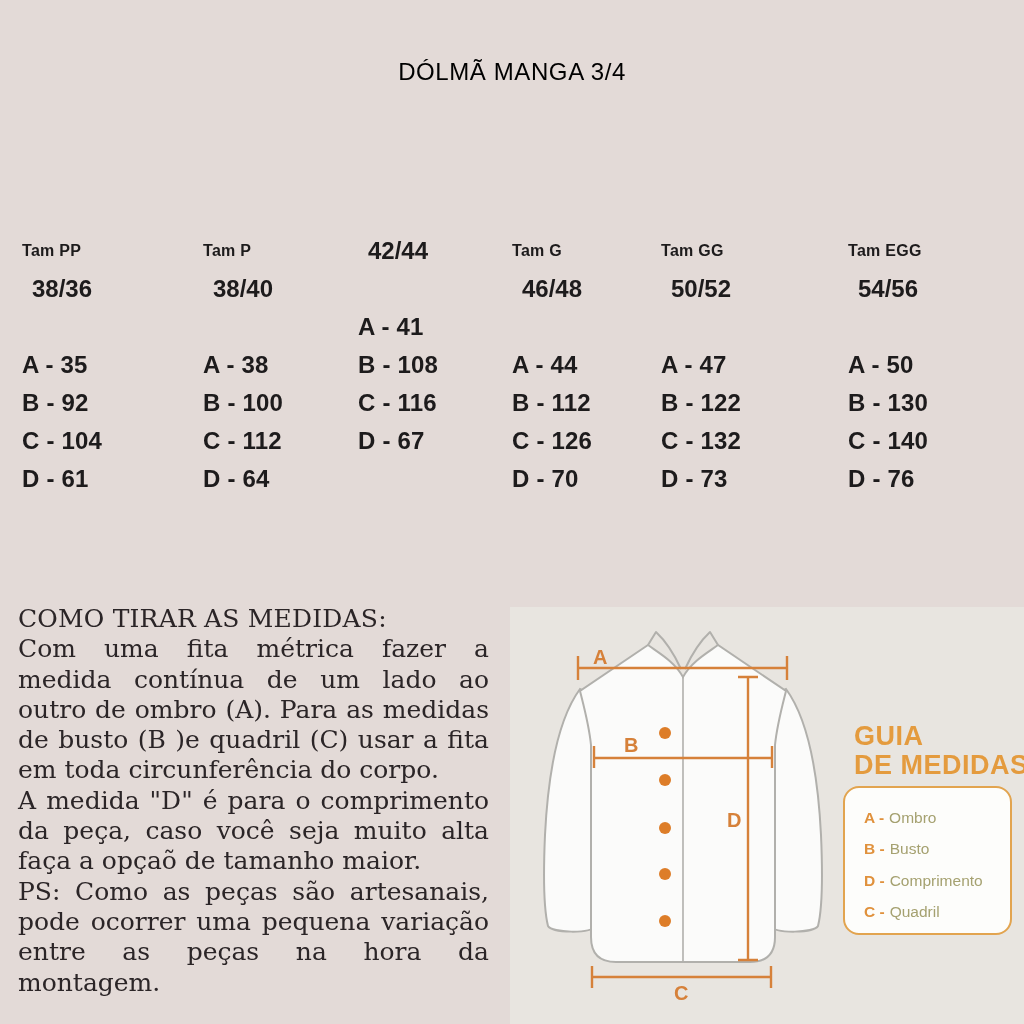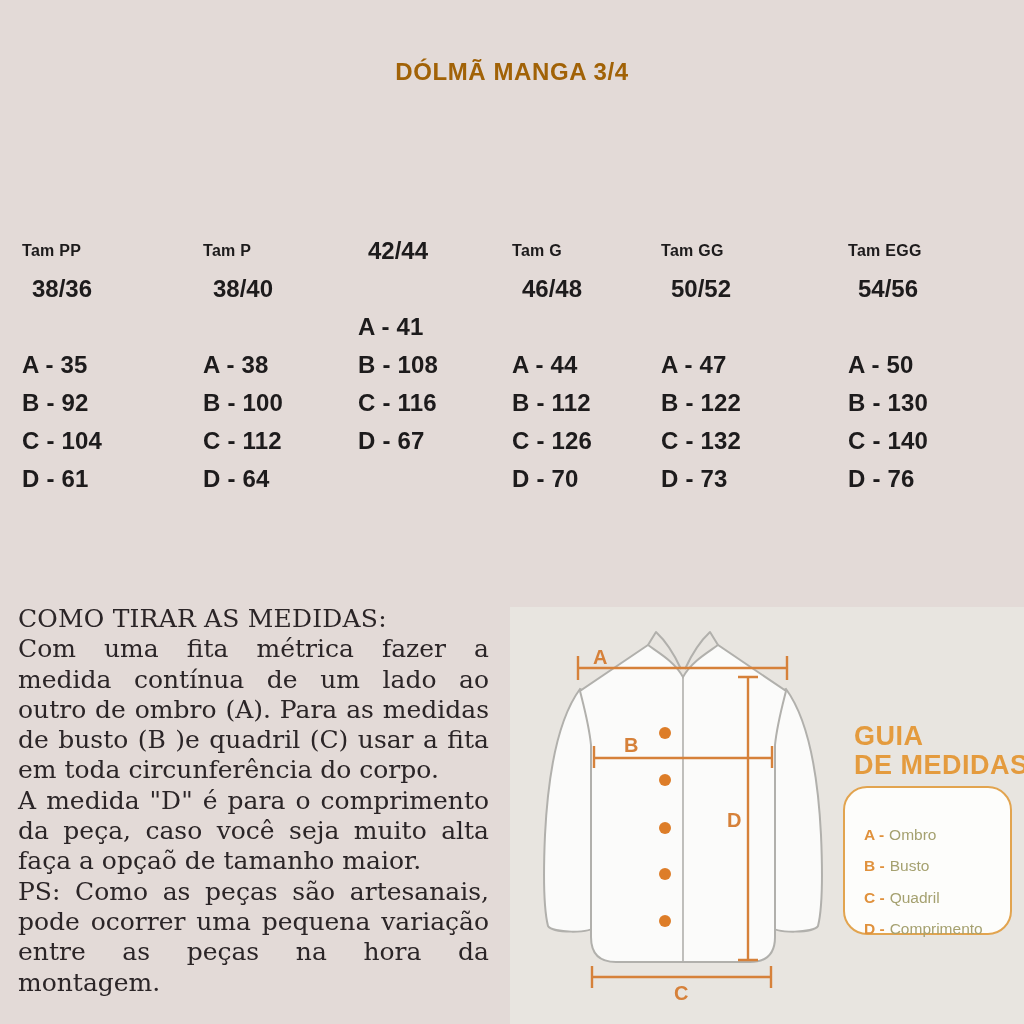--- a/index.html
+++ b/index.html
@@ -5,22 +5,22 @@
   * { margin: 0; padding: 0; box-sizing: border-box; }
   html, body { background: #e3dad7; }
   .page {
     position: relative; width: 1024px; height: 1024px;
     background: #e3dad7; overflow: hidden;
     font-family: "Liberation Sans", sans-serif;
     color: #1d1b1c;
   }
   .doc-title {
     position: absolute; top: 58px; left: 0; width: 100%;
-    text-align: center; font-size: 24px; font-weight: bold;
-    letter-spacing: .6px; color: #a16207;
+    text-align: center; font-size: 24px; font-weight: normal;
+    letter-spacing: .6px; color: #000000;
   }
   
   .size-col { position: absolute; top: 232px; width: 172px; font-weight: bold; }
   .size-col:nth-of-type(1) { left: 22px; }
   .size-col:nth-of-type(2) { left: 203px; }
   .size-col:nth-of-type(3) { left: 358px; }
   .size-col:nth-of-type(4) { left: 512px; }
   .size-col:nth-of-type(5) { left: 661px; }
   .size-col:nth-of-type(6) { left: 848px; }
   .col-name  { font-size: 16px; line-height: 38px; letter-spacing: .3px; }
@@ -41,22 +41,22 @@
     width: 514px; height: 417px; background: #e8e5e0;
   }
   .jacket-svg { position: absolute; left: 0; top: 0; }
   .guide-title {
     position: absolute; left: 344px; top: 115px;
     color: #e49b3e; font-weight: bold; font-size: 27px;
     line-height: 29px; letter-spacing: .5px; white-space: nowrap;
   }
   .legend-box {
     position: absolute; left: 333px; top: 179px; width: 169px; height: 149px;
-    background: #fdfdfb; border: 2px solid #e2a44f; border-radius: 24px;
-    padding: 31px 0 0 19px;
+    background: #fdfdfb; border: 2px solid #e2a44f; border-radius: 16px;
+    padding: 14px 0 0 19px;
   }
   .legend-item { font-size: 15.5px; line-height: 31.4px; white-space: nowrap; }
   .legend-letter { color: #e0913c; font-weight: bold; }
   .legend-label { color: #a5a170; margin-left: 5px; }
 </style>
 </head>
 <body>
 
 <div class="page">
 
@@ -167,21 +167,21 @@
     </div>
 
     <div class="legend-box">
       <div class="legend-item">
         <span class="legend-letter">A -</span><span class="legend-label">Ombro</span>
       </div>
       <div class="legend-item">
         <span class="legend-letter">B -</span><span class="legend-label">Busto</span>
       </div>
       <div class="legend-item">
-        <span class="legend-letter">C -</span><span class="legend-label">Quadril</span>
+        <span class="legend-letter">D -</span><span class="legend-label">Comprimento</span>
       </div>
       <div class="legend-item">
-        <span class="legend-letter">D -</span><span class="legend-label">Comprimento</span>
+        <span class="legend-letter">C -</span><span class="legend-label">Quadril</span>
       </div>
     </div>
 
   </div>
 </div>
 
 </body></html>

